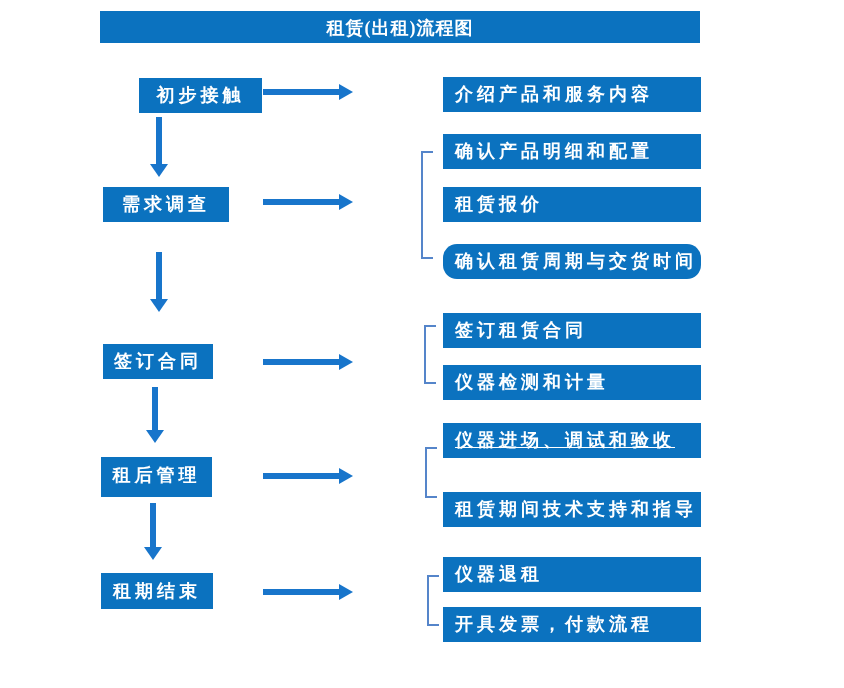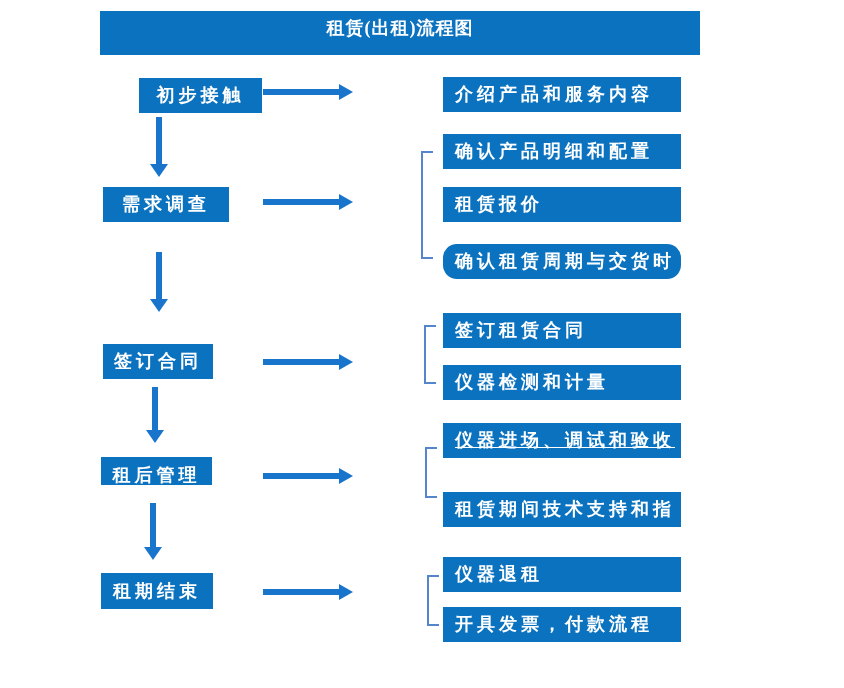--- a/index.html
+++ b/index.html
@@ -15,42 +15,42 @@
   .canvas {
     position: relative;
     width: 844px;
     height: 688px;
     background: var(--page-bg);
     overflow: hidden;
   }
   .title-bar {
     position: absolute;
     left: 100px; top: 11px;
-    width: 600px; height: 44px;
+    width: 600px; height: 32px;
     background: var(--box-fill);
     color: var(--text-color);
     font-weight: bold;
     font-size: 18px;
     letter-spacing: 1px;
     text-align: center;
     line-height: 34px;
   }
   .node {
     position: absolute;
     background: var(--box-fill);
     color: var(--text-color);
     font-weight: bold;
     font-size: 18px;
     letter-spacing: 4px;
     text-align: center;
   }
   .outbox {
     position: absolute;
     left: 443px;
-    width: 238px;
+    width: 258px;
     height: 35px;
     line-height: 35px;
     padding-left: 12px;
     background: var(--box-fill);
     color: var(--text-color);
     font-weight: bold;
     font-size: 18px;
     letter-spacing: 4px;
     text-align: left;
   }
@@ -91,21 +91,21 @@
 </head>
 <body>
 
 <div class="canvas">
 
   <div class="title-bar">租赁(出租)流程图</div>
 
   <div class="node" style="left:103px; top:78px;  width:123px; height:35px; line-height:35px;margin-left:36px;">初步接触</div>
   <div class="node" style="left:103px; top:187px; width:126px; height:35px; line-height:35px;">需求调查</div>
   <div class="node" style="left:103px; top:344px; width:110px; height:35px; line-height:35px;">签订合同</div>
-  <div class="node" style="left:101px; top:457px; width:111px; height:28px; line-height:36px;">租后管理</div>
+  <div class="node" style="left:101px; top:457px; width:111px; height:40px; line-height:36px;">租后管理</div>
   <div class="node" style="left:101px; top:573px; width:112px; height:36px; line-height:36px;text-align:center;">租期结束</div>
 
   <div class="varrow" style="left:150px; top:117px; height:60px;">
     <span class="shaft" style="height:48px;"></span>
     <span class="head"></span>
   </div>
   <div class="varrow" style="left:150px; top:252px; height:60px;">
     <span class="shaft" style="height:48px;"></span>
     <span class="head"></span>
   </div>

